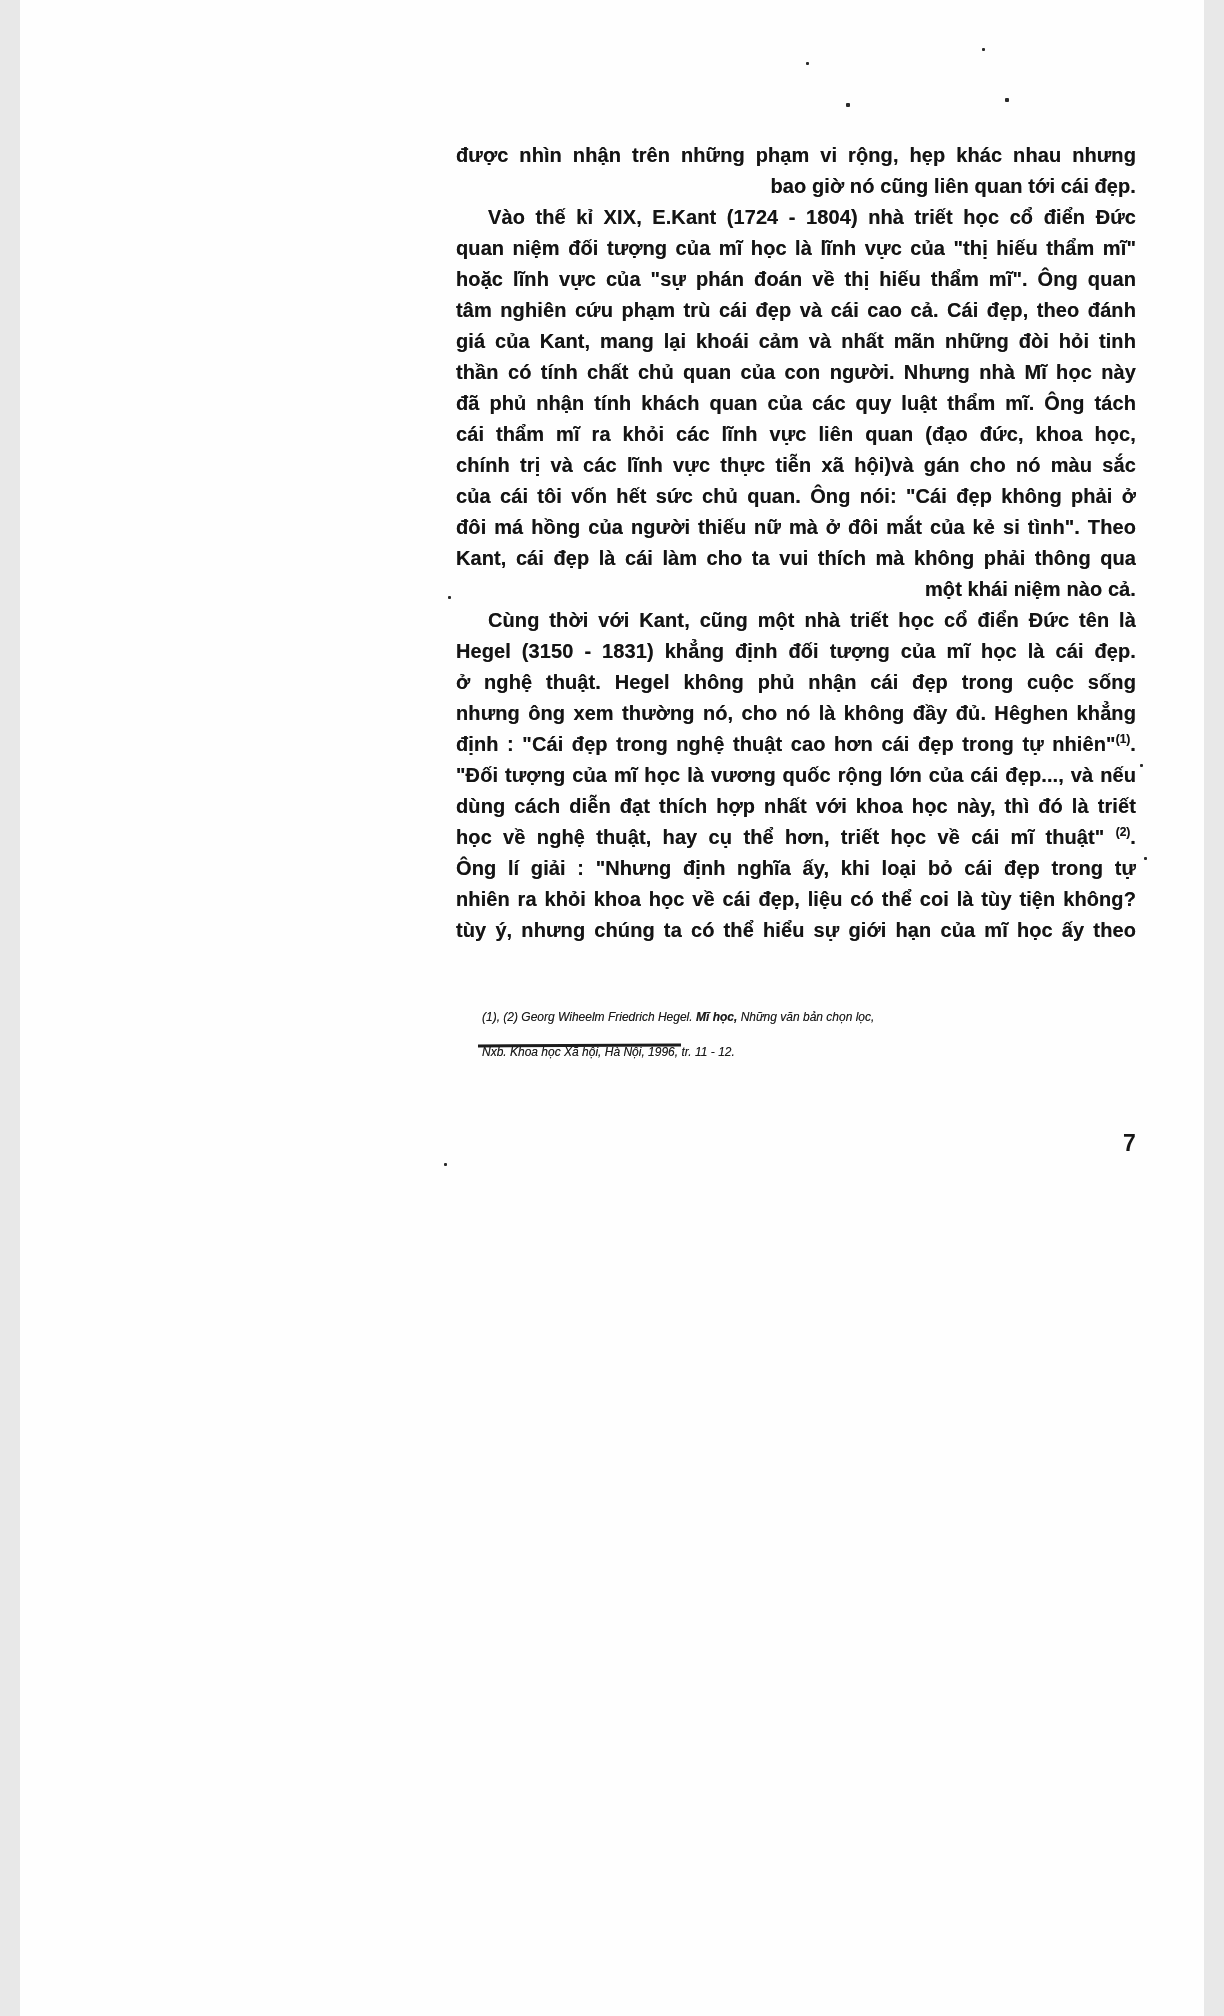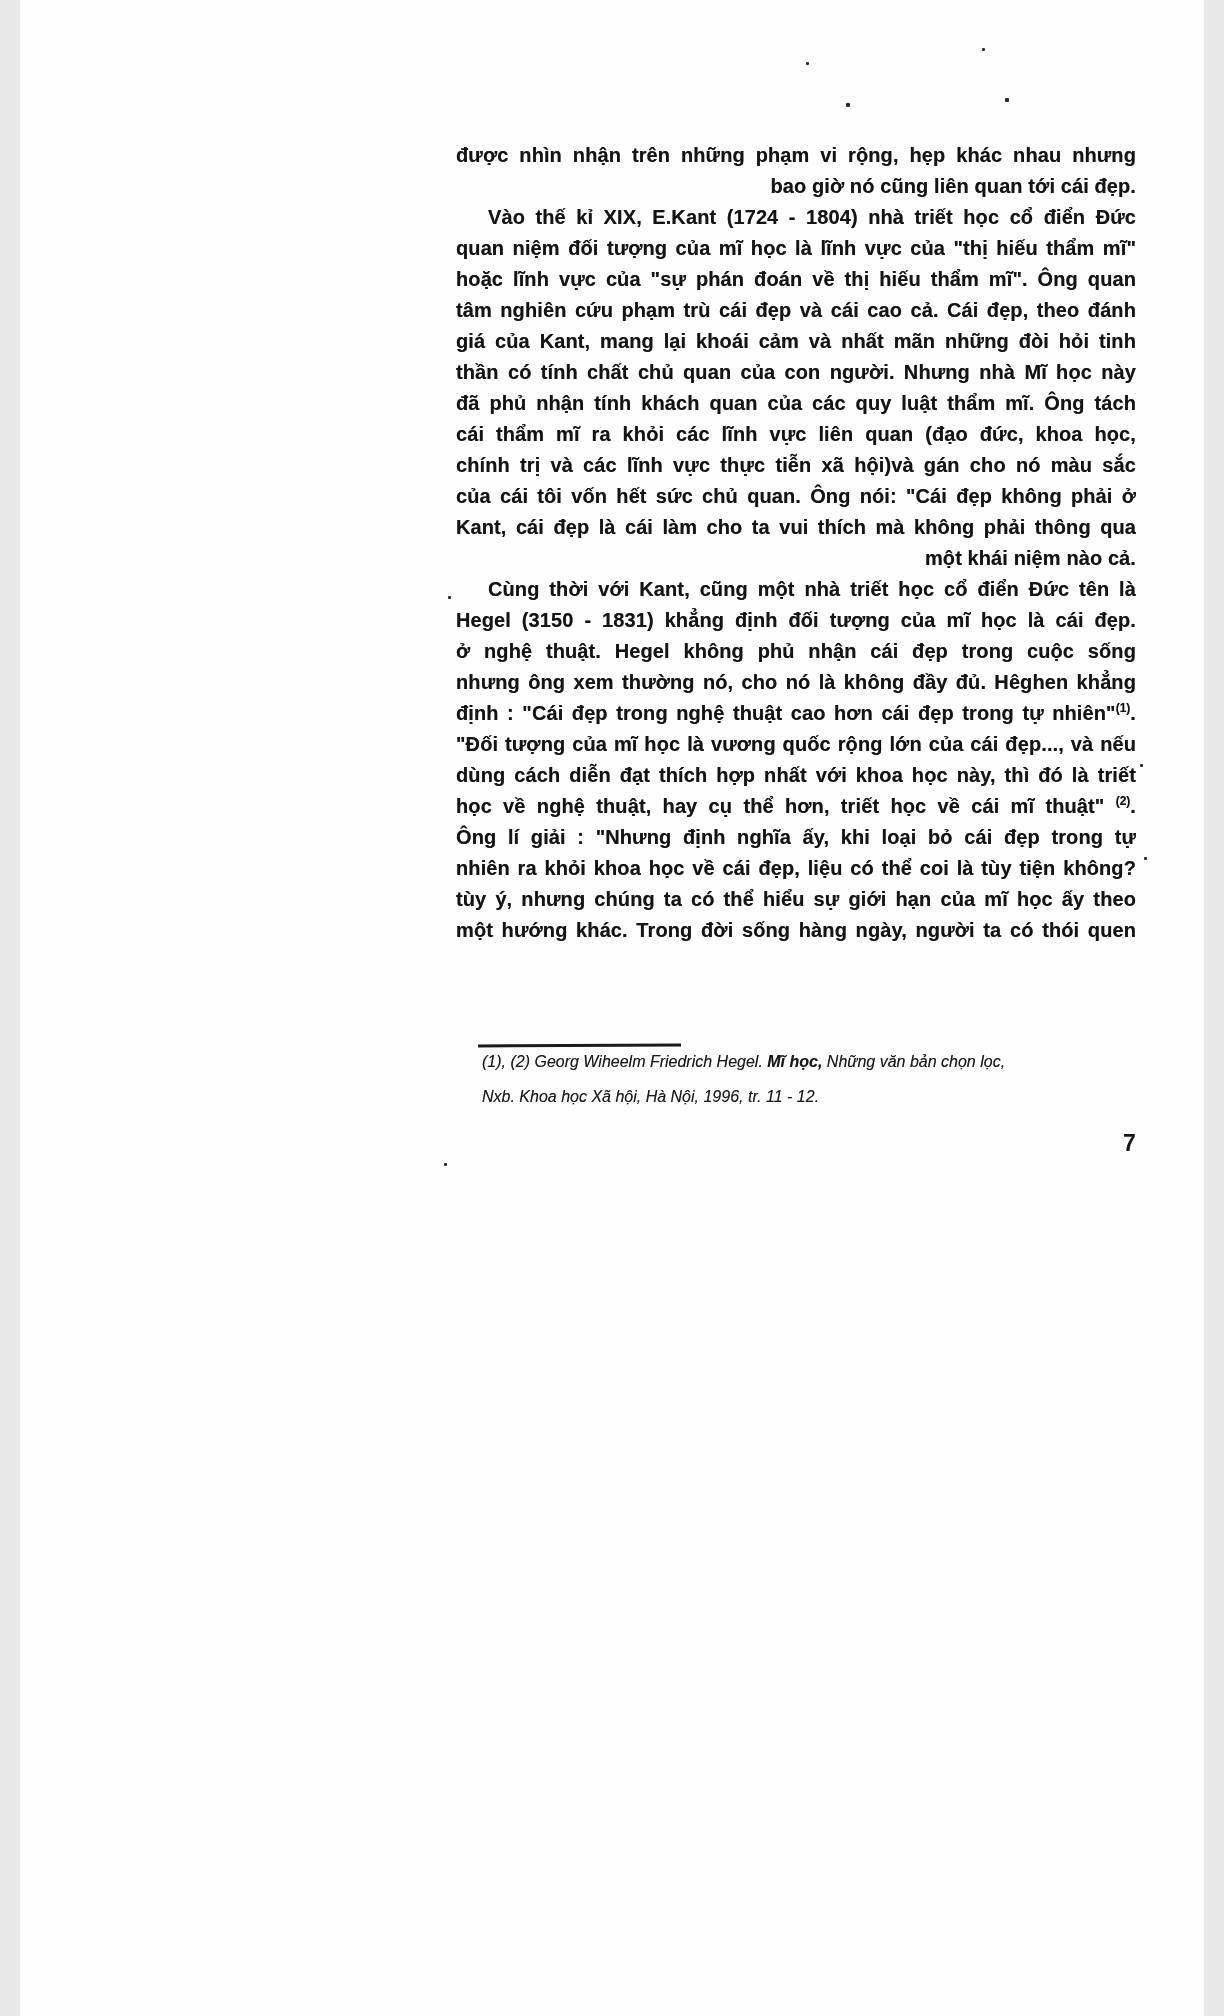--- a/index.html
+++ b/index.html
@@ -36,22 +36,22 @@
   }
   .footnote-rule{
     position:absolute;
     left:458px;top:1044px;
     width:203px;height:3px;
     background:#1b1b1b;
     transform:rotate(-0.25deg);
   }
   .footnote{
     position:absolute;
-    left:462px;top:1044px;width:656px;
-    font-size:16px;
+    left:462px;top:1000px;width:656px;
+    font-size:12px;
     font-style:italic;
     font-weight:400;
     color:#1a1a1a;
   }
   .fline{
     height:35px;line-height:35px;
     text-shadow:0 0 0.4px rgba(10,10,10,0.5);
   }
   .fline b{font-weight:700;}
   .page-number{
@@ -77,34 +77,34 @@
       <div class="line j ind">Vào thế kỉ XIX, E.Kant (1724 - 1804) nhà triết học cổ điển Đức</div>
       <div class="line j">quan niệm đối tượng của mĩ học là lĩnh vực của "thị hiếu thẩm mĩ"</div>
       <div class="line j">hoặc lĩnh vực của "sự phán đoán về thị hiếu thẩm mĩ". Ông quan</div>
       <div class="line j">tâm nghiên cứu phạm trù cái đẹp và cái cao cả. Cái đẹp, theo đánh</div>
       <div class="line j">giá của Kant, mang lại khoái cảm và nhất mãn những đòi hỏi tinh</div>
       <div class="line j">thần có tính chất chủ quan của con người. Nhưng nhà Mĩ học này</div>
       <div class="line j">đã phủ nhận tính khách quan của các quy luật thẩm mĩ. Ông tách</div>
       <div class="line j">cái thẩm mĩ ra khỏi các lĩnh vực liên quan (đạo đức, khoa học,</div>
       <div class="line j">chính trị và các lĩnh vực thực tiễn xã hội)và gán cho nó màu sắc</div>
       <div class="line j">của cái tôi vốn hết sức chủ quan. Ông nói: "Cái đẹp không phải ở</div>
+      <div class="line j">đôi má hồng của người thiếu nữ mà ở đôi mắt của kẻ si tình". Theo</div>
       <div class="line j">Kant, cái đẹp là cái làm cho ta vui thích mà không phải thông qua</div>
       <div class="line end">một khái niệm nào cả.</div>
       <div class="line j ind">Cùng thời với Kant, cũng một nhà triết học cổ điển Đức tên là</div>
       <div class="line j">Hegel (3150 -  1831) khẳng định đối tượng của mĩ học là cái đẹp.</div>
       <div class="line j">ở nghệ thuật. Hegel không phủ nhận cái đẹp trong cuộc sống</div>
       <div class="line j">nhưng ông xem thường nó, cho nó là không đầy đủ. Hêghen khẳng</div>
       <div class="line j">định : "Cái đẹp trong nghệ thuật cao hơn cái đẹp trong tự nhiên"<sup>(1)</sup>.</div>
       <div class="line j">"Đối tượng của mĩ học là vương quốc rộng lớn của cái đẹp..., và nếu</div>
       <div class="line j">dùng cách diễn đạt thích hợp nhất với khoa học này, thì đó là triết</div>
       <div class="line j">học về nghệ thuật, hay cụ thể hơn, triết học về cái mĩ thuật" <sup>(2)</sup>.</div>
       <div class="line j">Ông lí giải : "Nhưng định nghĩa ấy, khi loại bỏ cái đẹp trong tự</div>
       <div class="line j">nhiên ra khỏi khoa học về cái đẹp, liệu có thể coi là tùy tiện không?</div>
       <div class="line j">tùy ý, nhưng chúng ta có thể hiểu sự giới hạn của mĩ học ấy theo</div>
-      <div class="line j">một hướng khác. Trong đời sống hàng ngày, người ta có thói quen</div>
     </div>
   <div class="footnote-rule"></div>
   <div class="footnote" id="footnote">
       <div class="fline">(1), (2) Georg Wiheelm Friedrich Hegel. <b>Mĩ học,</b> Những văn bản chọn lọc,</div>
       <div class="fline">Nxb. Khoa học Xã hội, Hà Nội, 1996, tr. 11 - 12.</div>
     </div>
   <div class="page-number">7</div>
   <div id="specks">
       <div class="speck" style="left: 826px; top: 103px; width: 4px; height: 4px;"></div>
       <div class="speck" style="left: 985px; top: 98px; width: 4px; height: 4px;"></div>

